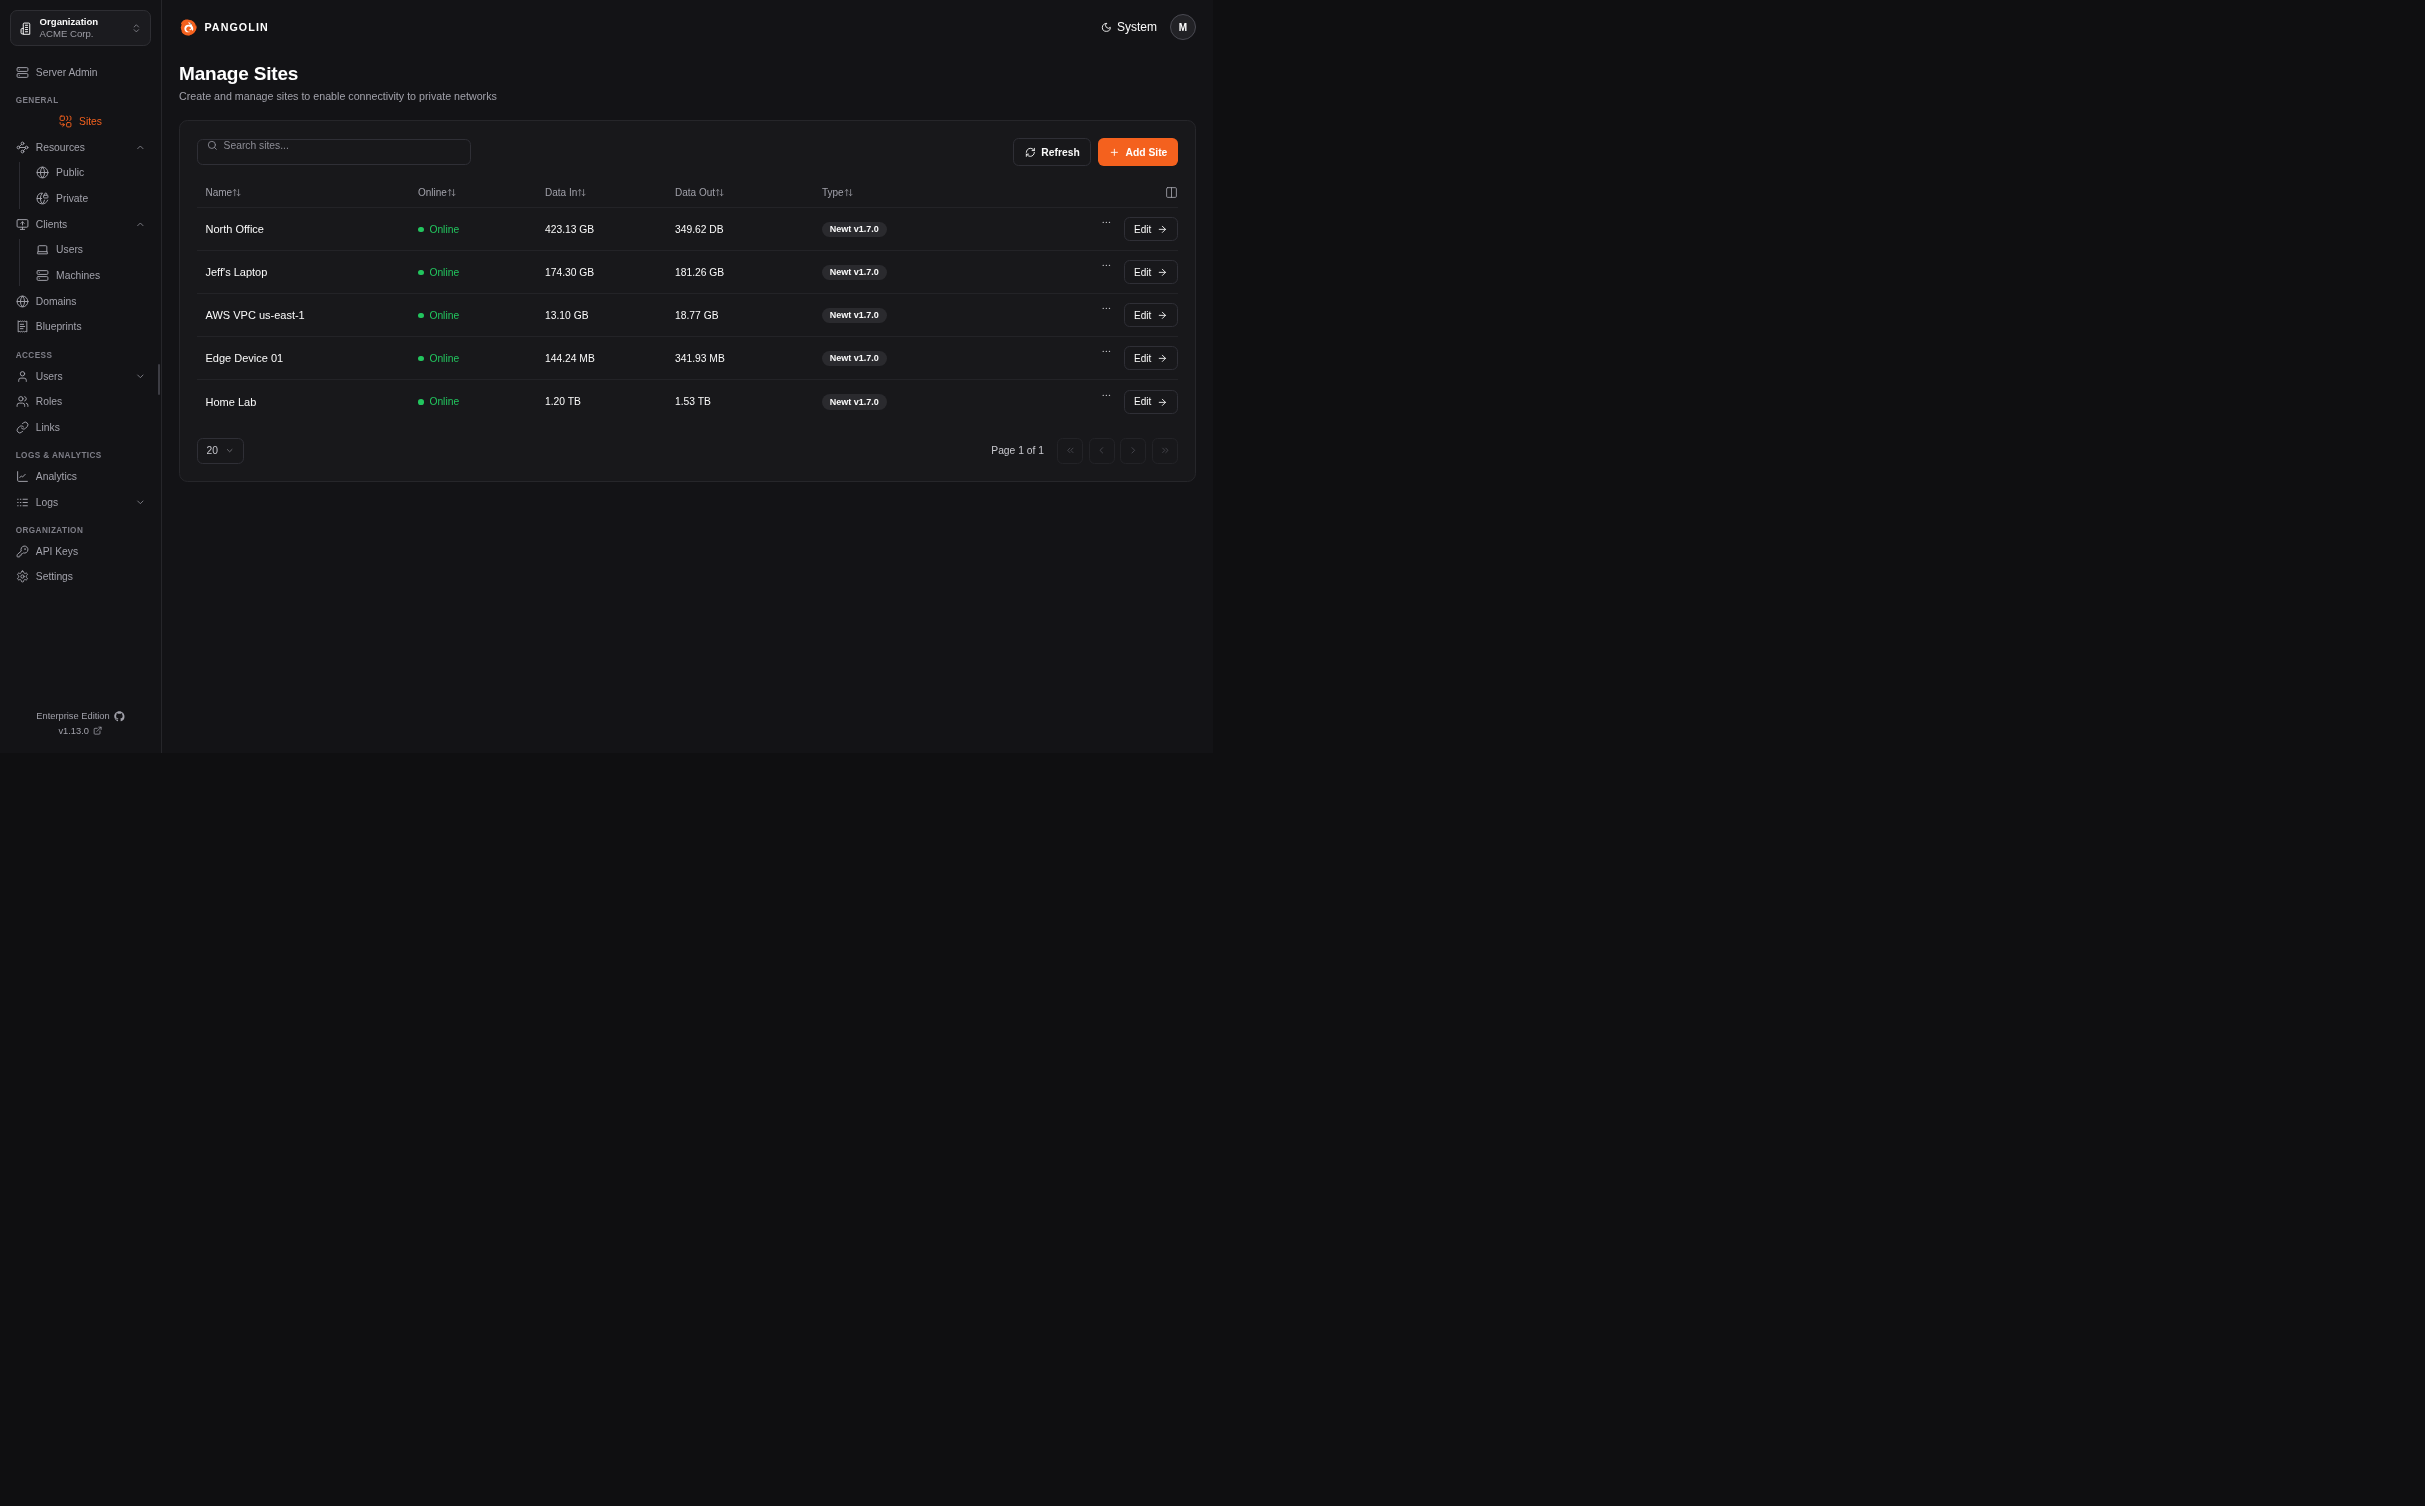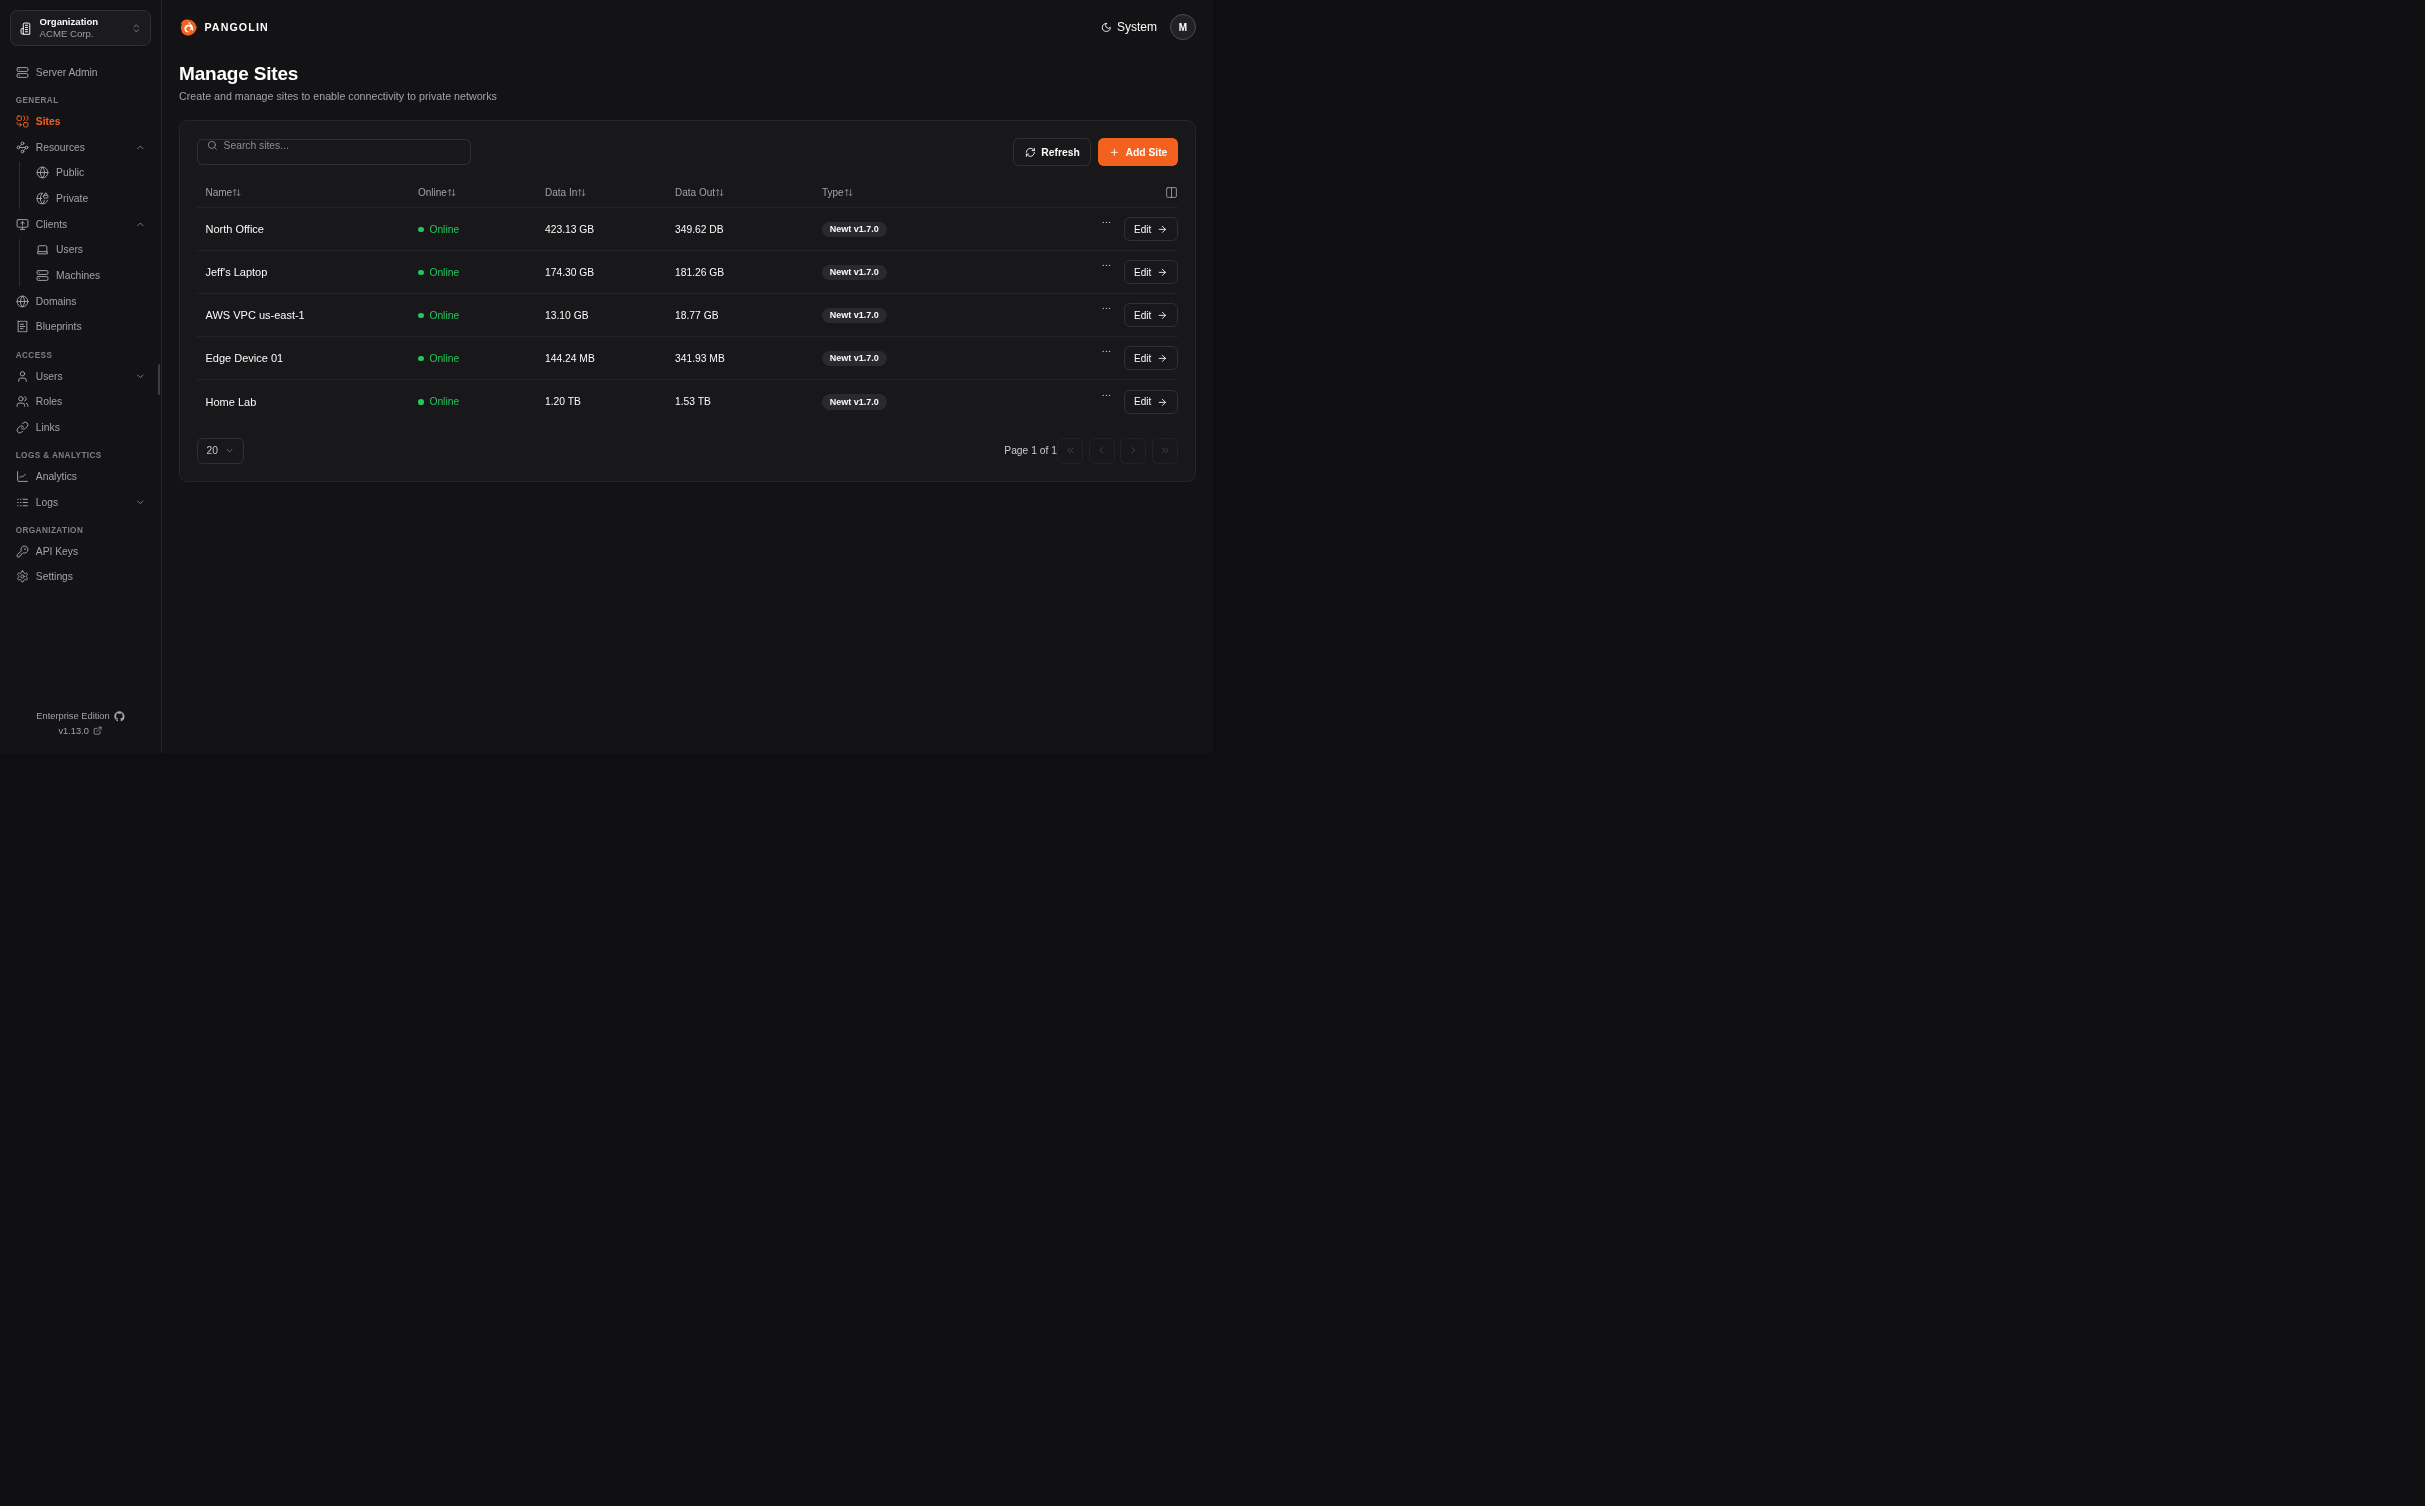--- a/index.html
+++ b/index.html
@@ -9,21 +9,21 @@
 
   
   .sidebar { position:relative; width:162px; height:100%; border-right:0.7px solid #26262a; padding:10px; display:flex; flex-direction:column; flex:none; }
   .org-box { display:flex; align-items:center; gap:7.1px; height:36px; padding:0 8.5px; background:#1b1b1f; border:0.7px solid #2e2e33; border-radius:7.1px; cursor:pointer; }
   .org-text { flex:1; min-width:0; }
   .org-label { font-size:9.6px; font-weight:700; color:#fafafa; line-height:1.25; }
   .org-value { font-size:9.6px; color:#9c9ca4; line-height:1.25; }
   .nav { margin-top:15.7px; }
   .nav-row { display:flex; align-items:center; gap:7.1px; height:21.4px; padding:0 5.7px; border-radius:5.7px; color:#a2a2ab; font-size:10.3px; margin-bottom:4.3px; cursor:pointer; }
   .nav-row .spacer { flex:1; }
-  .nav-row.active { color:#f4611e; font-weight:700; }
+  .nav-row.active { color:#f4611e; font-weight:400;justify-content:center; }
   .section-label { font-size:8.2px; font-weight:700; letter-spacing:.05em; color:#7f7f88; margin:13px 0 5.7px 5.7px; }
   .subgroup { margin:0 0 0 9.3px; border-left:0.7px solid #2b2b31; padding-left:10px; }
   .ic { width:13px; height:13px; flex:none; stroke:currentColor; fill:none; stroke-width:1.8; stroke-linecap:round; stroke-linejoin:round; }
   .ic.sm { width:10.7px; height:10.7px; }
   .ic.xs { width:9.3px; height:9.3px; }
   .chev { color:#8e8e96; }
   .side-footer { margin-top:auto; padding-bottom:7.1px; text-align:center; color:#a1a1aa; font-size:9.3px; }
   .side-footer .line { display:flex; align-items:center; justify-content:center; gap:4.3px; margin-top:4.3px; }
   .side-footer svg { stroke-width:2; }
   .gh { fill:#a1a1aa; stroke:none; width:10.7px; height:10.7px; }
@@ -65,21 +65,21 @@
   .dot { width:5.7px; height:5.7px; border-radius:50%; background:#22c55e; }
   .badge { display:inline-block; background:#2a2a2e; border-radius:711px; padding:2.8px 7.8px; font-size:9px; font-weight:600; color:#fafafa; }
   .actions { display:flex; justify-content:flex-end; gap:12px; }
   .dots-btn { color:#d4d4d8; background:none; border:none; display:flex; cursor:pointer; }
   .edit-btn { display:flex; align-items:center; gap:5.7px; height:24px; padding:0 9.3px; border:0.7px solid #2f2f36; border-radius:5.7px; background:transparent; color:#fafafa; font-size:10px; font-weight:500; cursor:pointer; }
   .cols-btn { color:#a1a1aa; background:none; border:none; display:flex; cursor:pointer; }
 
   .pagination { margin-top:14.2px; display:flex; align-items:center; }
   .page-size { display:flex; align-items:center; gap:7.1px; height:26px; padding:0 8.5px; border:0.7px solid #2f2f36; border-radius:5.7px; color:#c6c6cc; font-size:10.3px; cursor:pointer; }
   .pagination .gap { flex:1; }
-  .page-info { font-size:10.3px; font-weight:500; color:#c9c9cf; }
+  .page-info { font-size:10.3px; font-weight:500; color:#c9c9cf; margin-right:13px; }
   .pager { display:flex; gap:5.7px; }
   .pg-btn { width:26px; height:26px; border:0.7px solid #232327; border-radius:5.7px; background:transparent; color:#4d4d55; display:flex; align-items:center; justify-content:center; cursor:default; }
 </style>
 </head>
 <body>
 
 <div class="app">
 
   <aside class="sidebar">
     <div class="org-box">

